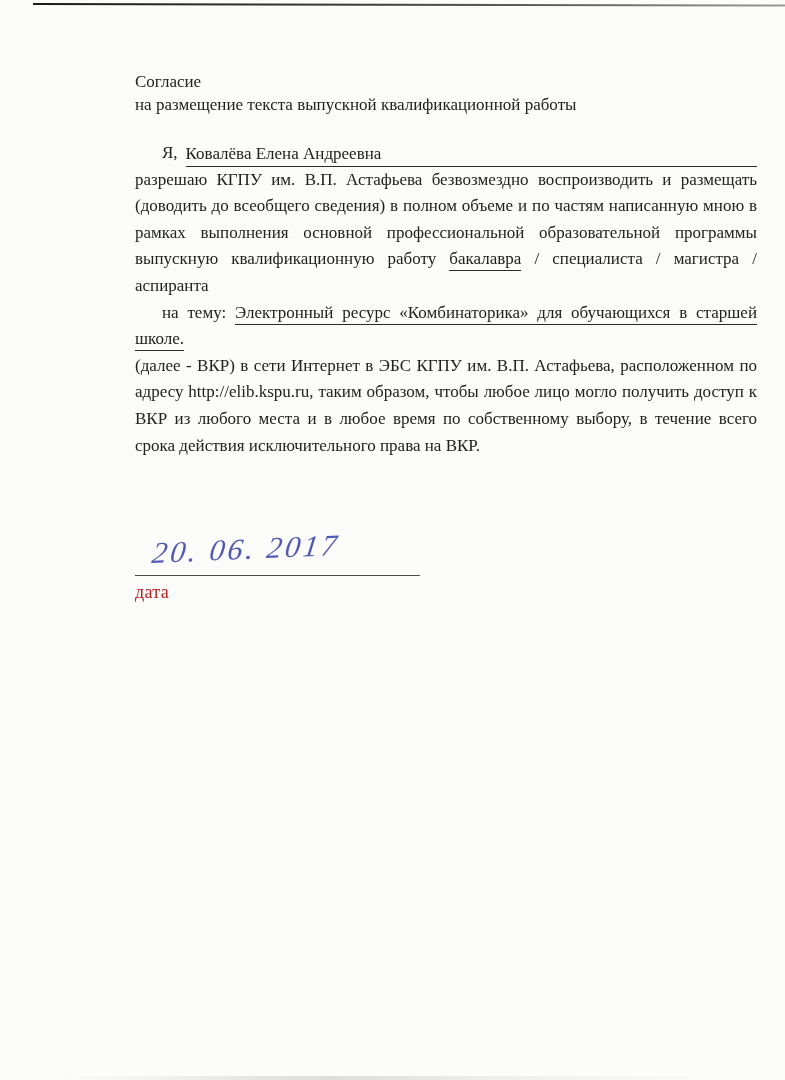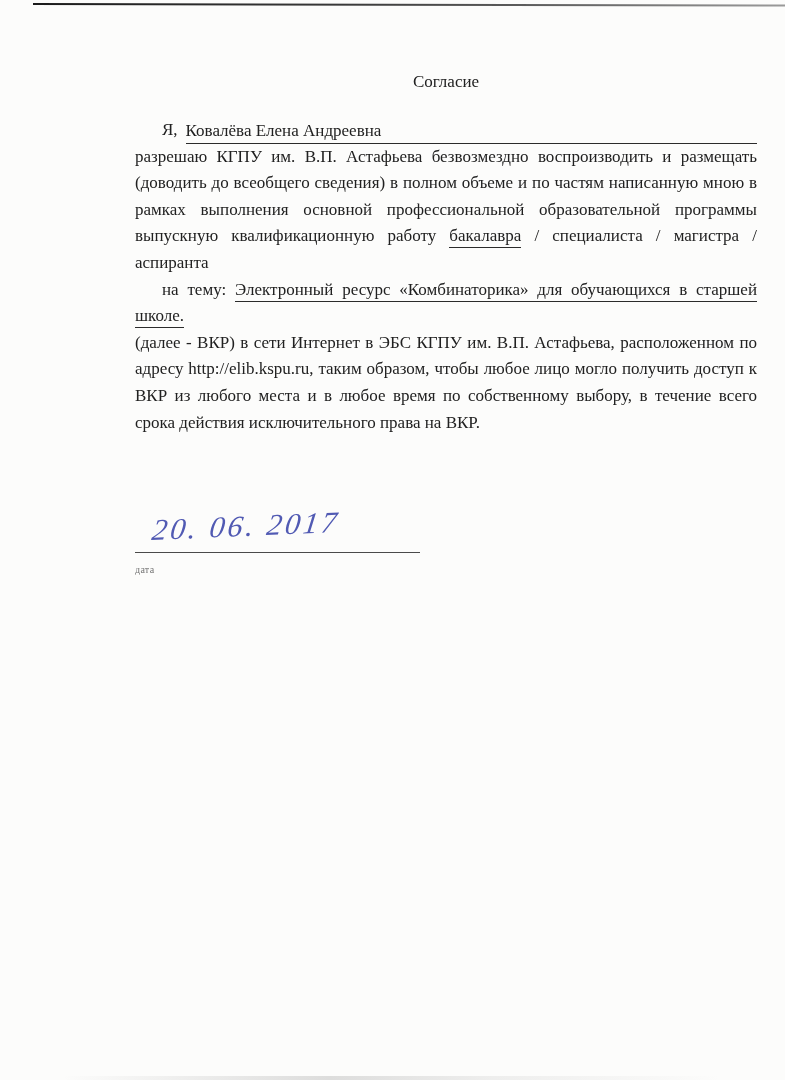--- a/index.html
+++ b/index.html
@@ -34,21 +34,21 @@
     background: linear-gradient(to right, transparent 8%, rgba(110,110,110,0.22) 42%, rgba(110,110,110,0.10) 62%, transparent 92%);
   }
   .content {
     position: absolute;
     left: 135px;
     top: 70px;
     width: 622px;
     font-size: 17px;
     line-height: 26.6px;
   }
-  .title { text-align: center; line-height: 23px; margin-bottom: 24px; }
+  .title { line-height: 23px; margin-bottom: 24px; }
   .title p { margin: 0; }
   .name-row { display: flex; align-items: flex-end; padding-left: 27px; }
   .name-prefix { white-space: nowrap; }
   .name-blank {
     flex: 1;
     margin-left: 8px;
     border-bottom: 1.5px solid #2b2b2b;
     text-align: left;
     padding-right: 80px;
     line-height: 25px;
@@ -56,24 +56,24 @@
   .body-p { margin: 0; text-align: justify; }
   .indent { text-indent: 27px; }
   .u { border-bottom: 1.5px solid #2b2b2b; padding-bottom: 2px; }
   .sig-row { display: flex; margin-top: 44px; }
   .sig-col { position: relative; padding-top: 72px; }
   .date-col { width: 285px; }
   .col-gap { width: 42px; }
   .sign-col { flex: 1; }
   .sig-line { height: 0; border-bottom: 1.8px solid #4a4a4a; }
   .sig-label {
-    font-size: 10px;
+    font-size: 18px;
     line-height: 15px;
     margin-top: 9px;
-    color: #737373;
+    color: #b91c1c;
     letter-spacing: 0.3px;
   }
   .hand-date {
     position: absolute;
     left: 18px;
     bottom: 38px;
     font-size: 30px;
     font-style: italic;
     color: var(--ink-blue);
     letter-spacing: 3px;
@@ -92,20 +92,21 @@
 <body>
 
 <div class="page">
 
   <div class="scan-line-top"></div>
 
   <div class="content">
 
     <div class="title">
       <p>Согласие</p>
+      <p>на размещение текста выпускной квалификационной работы</p>
     </div>
 
     <div class="name-row">
       <span class="name-prefix">Я,</span>
       <span class="name-blank">
         <span>Ковалёва Елена Андреевна</span>
       </span>
     </div>
 
     <p class="body-p"><span>разрешаю КГПУ им. В.П. Астафьева безвозмездно воспроизводить и размещать (доводить до всеобщего сведения) в полном объеме и по частям написанную мною в рамках выполнения основной профессиональной образовательной программы выпускную квалификационную работу </span><span class="u">бакалавра</span><span> / специалиста / магистра / аспиранта</span></p>

